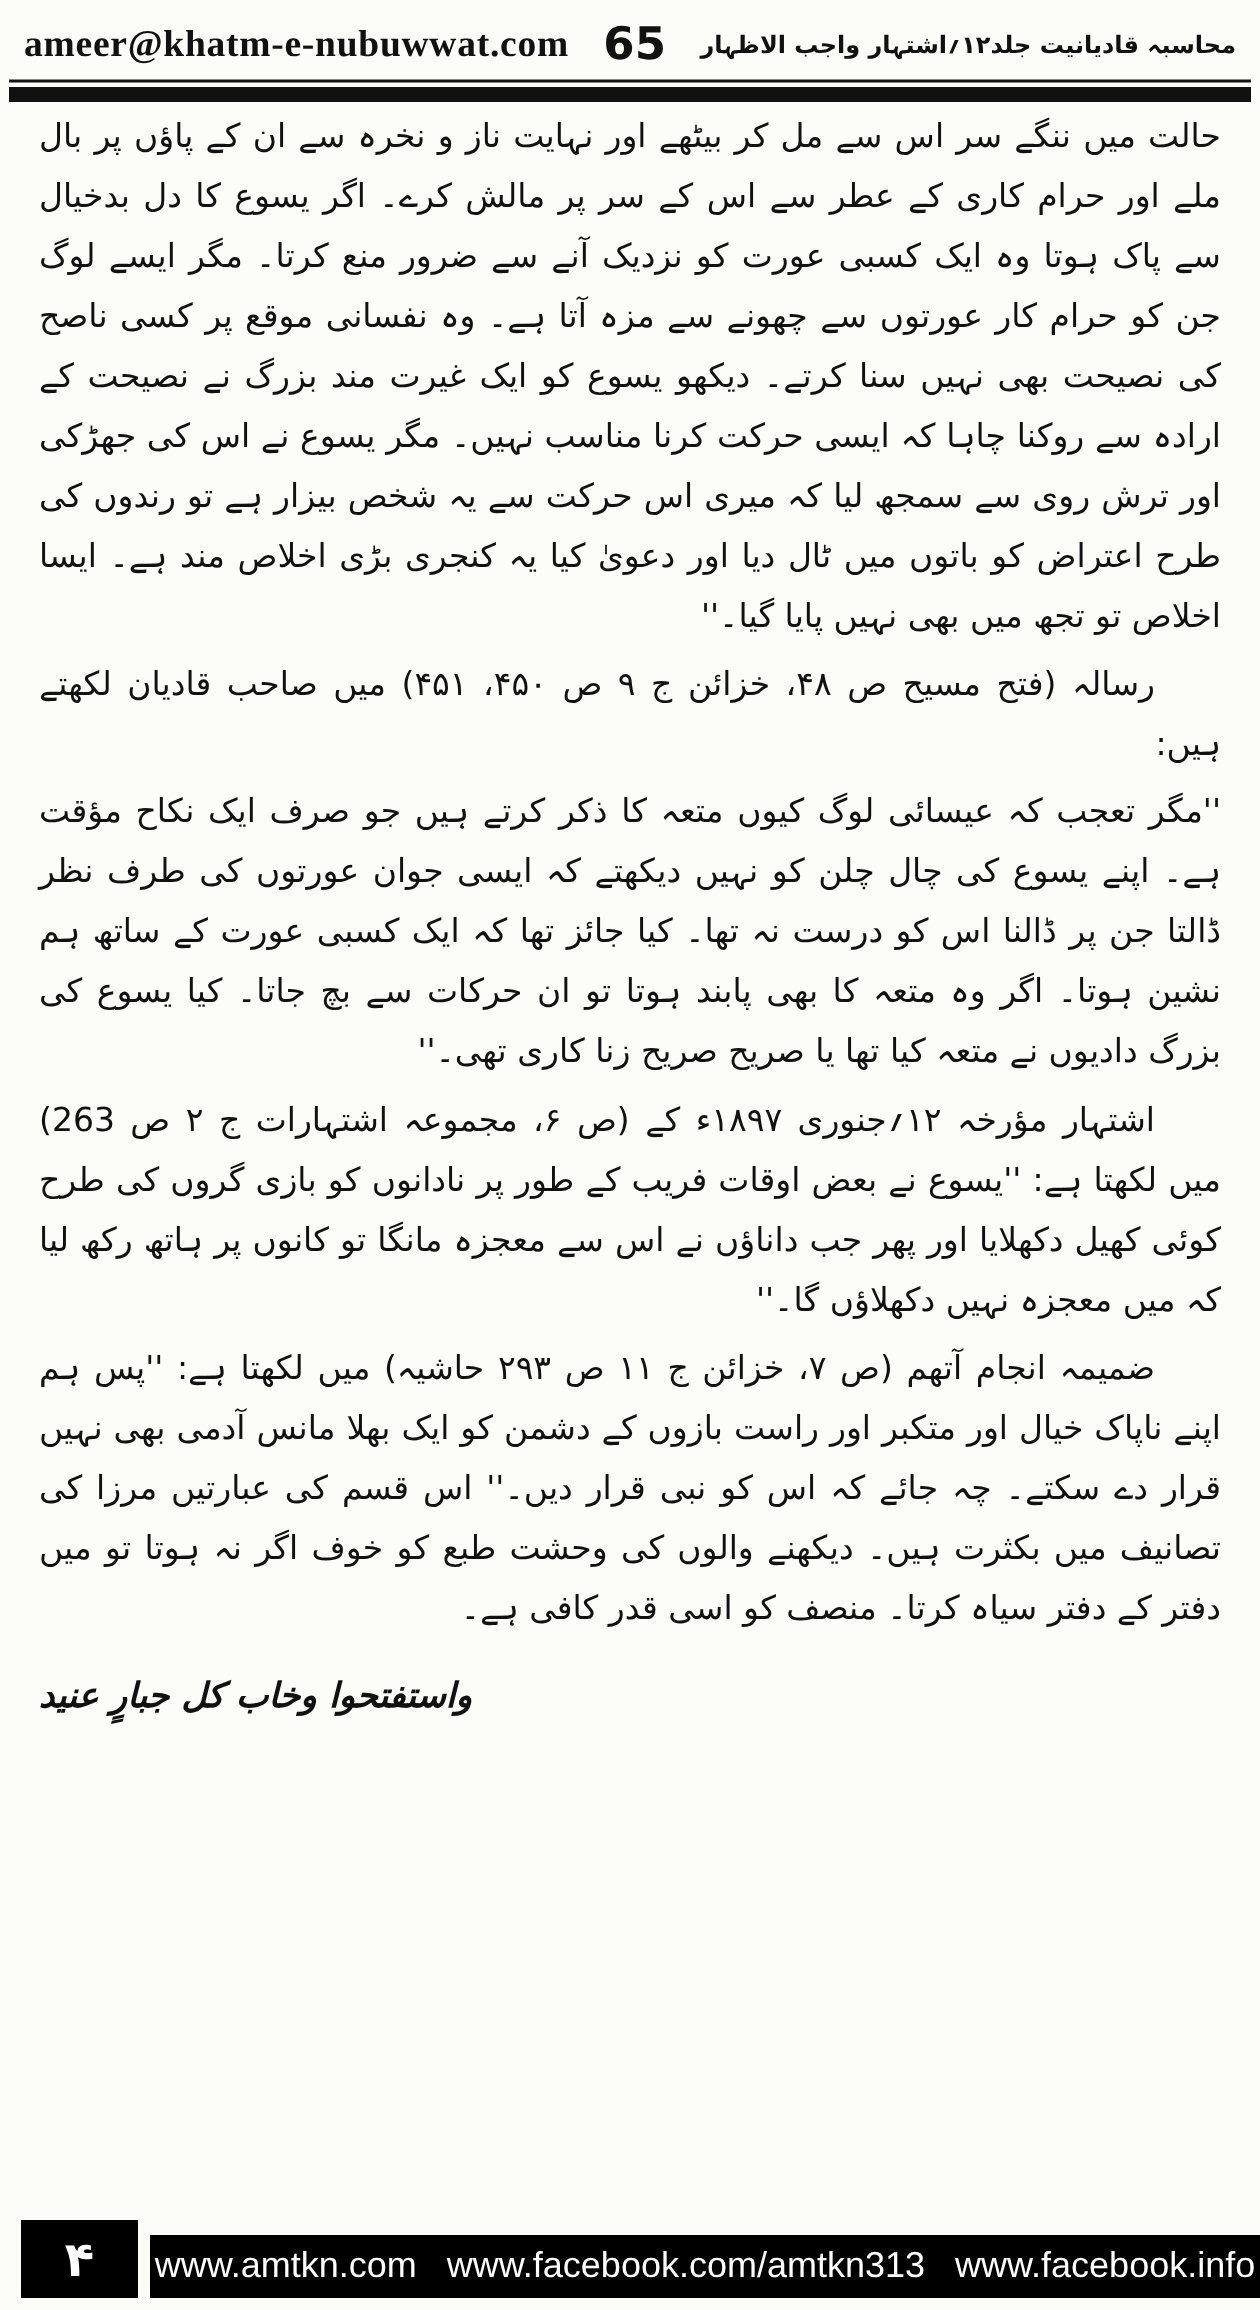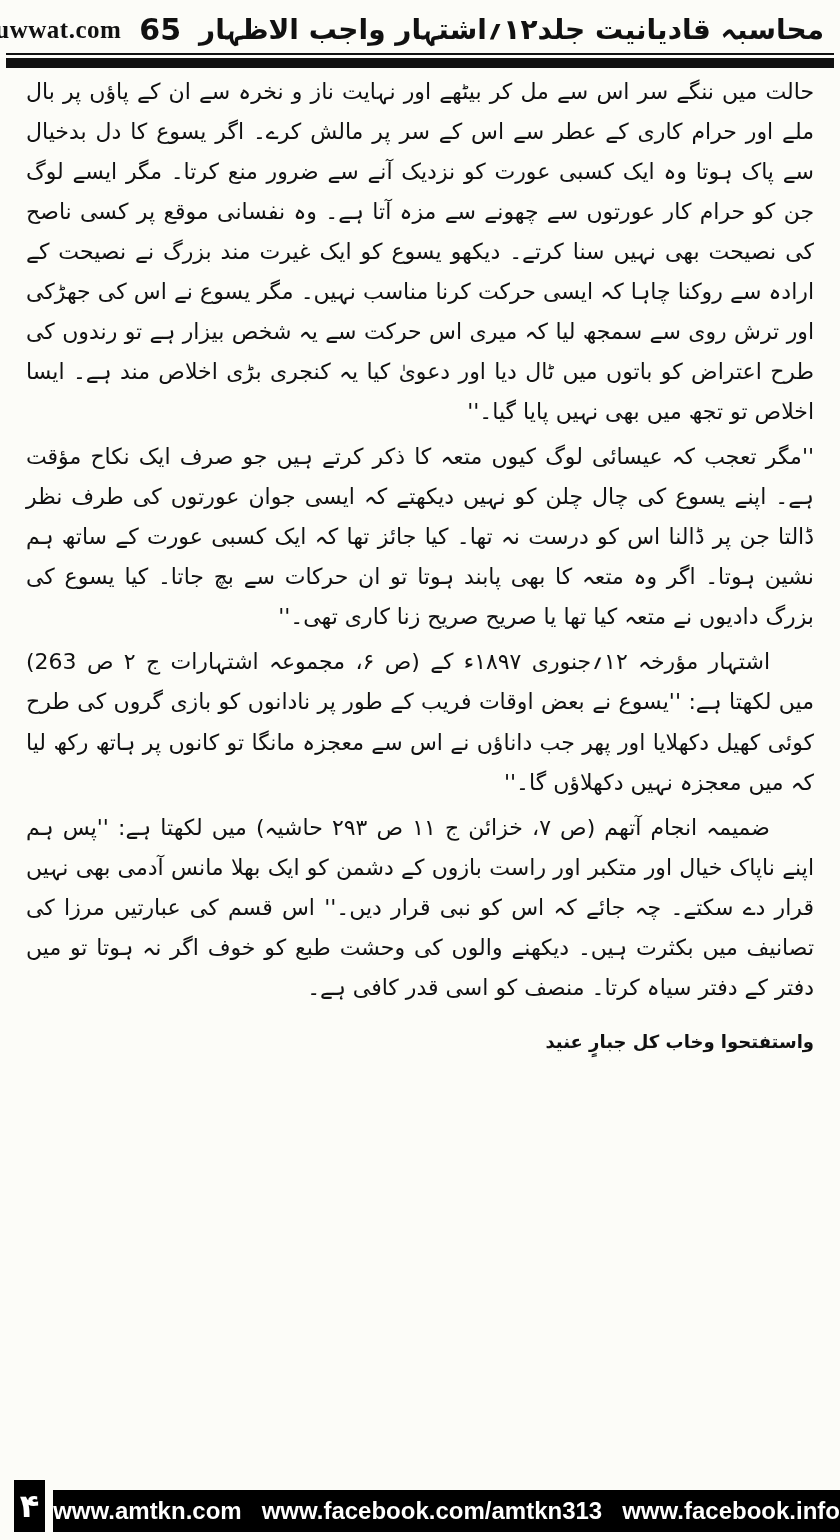--- a/index.html
+++ b/index.html
@@ -22,21 +22,21 @@
   
   header.page-header {
     direction: rtl;
     display: flex;
     align-items: center;
     justify-content: space-between;
     padding: 12px 16px 4px 16px;
   }
   .header-title {
     font-weight: bold;
-    font-size: 28px;
+    font-size: 16px;
     white-space: nowrap;
   }
   .header-pagenum {
     font-size: 30px;
     font-weight: bold;
     padding: 0 18px;
   }
   .header-email {
     direction: ltr;
     font-family: "Liberation Serif", serif;
@@ -54,24 +54,25 @@
     padding: 4px 26px 0 26px;
     font-size: 22px;
     line-height: 1.82;
     text-align: justify;
     text-justify: inter-word;
   }
   main.page-body p.para { margin-bottom: 5px; }
   main.page-body p.indent { text-indent: 44px; }
   .closing-line {
     direction: rtl;
-    text-align: right;
+    text-align: left;
     font-weight: bold;
-    font-size: 18px;
+    font-size: 23px;
     margin-top: 18px;
+    font-style: italic;
   }
   
   footer.page-footer {
     position: absolute;
     left: 0; right: 0; bottom: 8px;
     height: 52px;
     display: flex;
     align-items: flex-end;
     direction: ltr;
     padding-left: 14px;
@@ -91,21 +92,21 @@
   .footer-links {
     flex: 1;
     height: 42px;
     background: #000;
     color: #fff;
     display: flex;
     align-items: center;
     justify-content: center;
     gap: 20px;
     font-family: "Liberation Sans", sans-serif;
-    font-weight: bold;
+    font-weight: normal;
     font-size: 24px;
     white-space: nowrap;
   }
 </style>
 </head>
 <body>
 
 <div class="page">
 
   <header class="page-header">
@@ -113,20 +114,21 @@
     <span class="header-pagenum">65</span>
     <span class="header-email">ameer@khatm-e-nubuwwat.com</span>
   </header>
 
   <div class="rule-thin"></div>
   <div class="rule-thick"></div>
 
   <main class="page-body">
     <div id="paragraphs">
         <p class="para">حالت میں ننگے سر اس سے مل کر بیٹھے اور نہایت ناز و نخرہ سے ان کے پاؤں پر بال ملے اور حرام کاری کے عطر سے اس کے سر پر مالش کرے۔ اگر یسوع کا دل بدخیال سے پاک ہوتا وہ ایک کسبی عورت کو نزدیک آنے سے ضرور منع کرتا۔ مگر ایسے لوگ جن کو حرام کار عورتوں سے چھونے سے مزہ آتا ہے۔ وہ نفسانی موقع پر کسی ناصح کی نصیحت بھی نہیں سنا کرتے۔ دیکھو یسوع کو ایک غیرت مند بزرگ نے نصیحت کے ارادہ سے روکنا چاہا کہ ایسی حرکت کرنا مناسب نہیں۔ مگر یسوع نے اس کی جھڑکی اور ترش روی سے سمجھ لیا کہ میری اس حرکت سے یہ شخص بیزار ہے تو رندوں کی طرح اعتراض کو باتوں میں ٹال دیا اور دعویٰ کیا یہ کنجری بڑی اخلاص مند ہے۔ ایسا اخلاص تو تجھ میں بھی نہیں پایا گیا۔''</p>
+        <p class="para indent">رسالہ (فتح مسیح ص ۴۸، خزائن ج ۹ ص ۴۵۰، ۴۵۱) میں صاحب قادیان لکھتے ہیں:</p>
         <p class="para">''مگر تعجب کہ عیسائی لوگ کیوں متعہ کا ذکر کرتے ہیں جو صرف ایک نکاح مؤقت ہے۔ اپنے یسوع کی چال چلن کو نہیں دیکھتے کہ ایسی جوان عورتوں کی طرف نظر ڈالتا جن پر ڈالنا اس کو درست نہ تھا۔ کیا جائز تھا کہ ایک کسبی عورت کے ساتھ ہم نشین ہوتا۔ اگر وہ متعہ کا بھی پابند ہوتا تو ان حرکات سے بچ جاتا۔ کیا یسوع کی بزرگ دادیوں نے متعہ کیا تھا یا صریح صریح زنا کاری تھی۔''</p>
         <p class="para indent">اشتہار مؤرخہ ۱۲؍جنوری ۱۸۹۷ء کے (ص ۶، مجموعہ اشتہارات ج ۲ ص 263) میں لکھتا ہے: ''یسوع نے بعض اوقات فریب کے طور پر نادانوں کو بازی گروں کی طرح کوئی کھیل دکھلایا اور پھر جب داناؤں نے اس سے معجزہ مانگا تو کانوں پر ہاتھ رکھ لیا کہ میں معجزہ نہیں دکھلاؤں گا۔''</p>
         <p class="para indent">ضمیمہ انجام آتھم (ص ۷، خزائن ج ۱۱ ص ۲۹۳ حاشیہ) میں لکھتا ہے: ''پس ہم اپنے ناپاک خیال اور متکبر اور راست بازوں کے دشمن کو ایک بھلا مانس آدمی بھی نہیں قرار دے سکتے۔ چہ جائے کہ اس کو نبی قرار دیں۔'' اس قسم کی عبارتیں مرزا کی تصانیف میں بکثرت ہیں۔ دیکھنے والوں کی وحشت طبع کو خوف اگر نہ ہوتا تو میں دفتر کے دفتر سیاہ کرتا۔ منصف کو اسی قدر کافی ہے۔</p>
       </div>
     <p class="closing-line">واستفتحوا وخاب کل جبارٍ عنید</p>
   </main>
 
   <footer class="page-footer">
     <div class="footer-marker">۴</div>
     <div class="footer-links">

